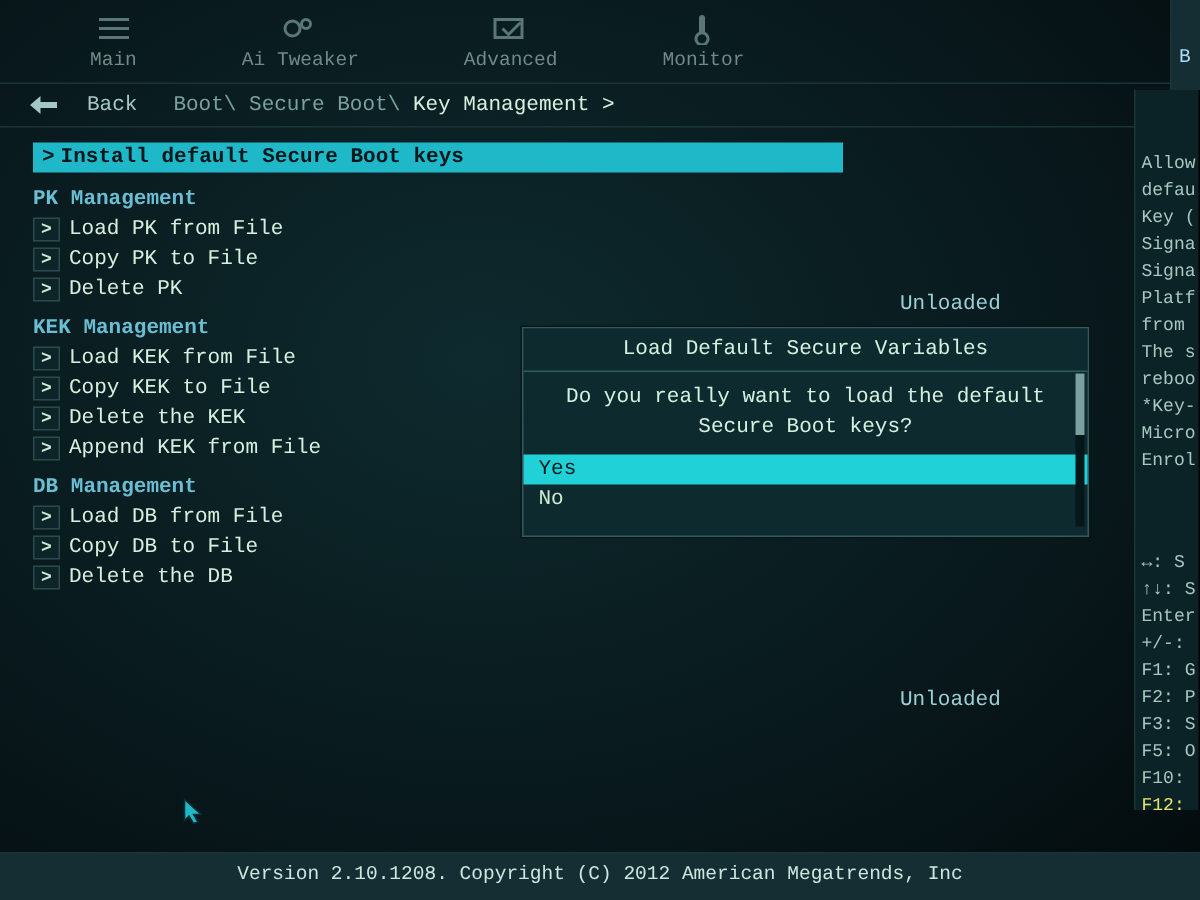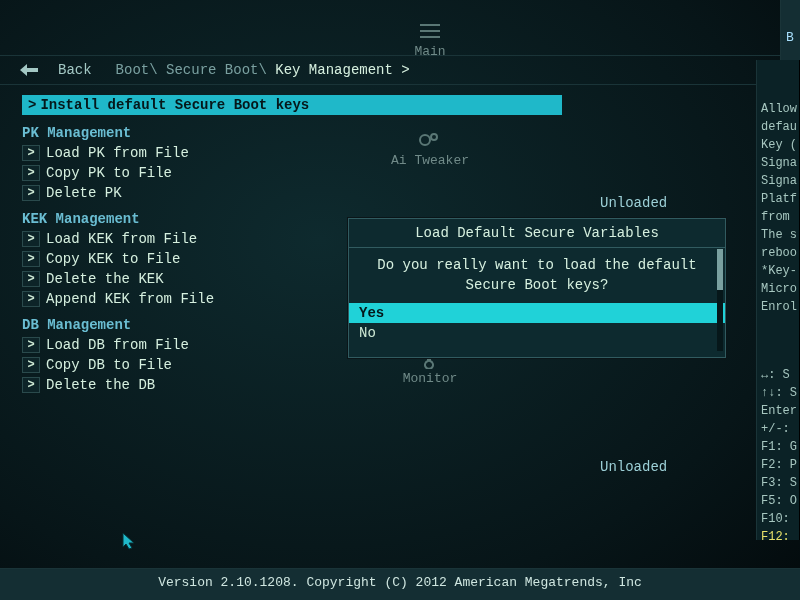--- a/index.html
+++ b/index.html
@@ -13,25 +13,24 @@
     position: relative;
   }
   .screen {
     position: absolute; inset: 0;
     background: radial-gradient(ellipse at 40% 40%, #0e2a2e 0%, #071518 70%, #030a0c 100%);
   }
   
   .tabs {
     display: flex;
     gap: 70px;
-    padding: 20px 0 0 60px;
+    padding: 8px 0 0 60px;
     height: 56px;
     color: #708a88;
     border-bottom: 1px solid #1a3438;
-    flex-direction: column;
   }
   .tab {
     display: flex; flex-direction: column; align-items: center; gap: 2px;
     font-size: 13px;
     cursor: pointer;
   }
   .tab svg { width: 26px; height: 22px; fill: none; stroke: #5a7775; stroke-width: 2; }
   .tab-extra {
     position: absolute; top: 0; right: 0;
     width: 20px; height: 60px;
@@ -130,21 +129,21 @@
     line-height: 1.4;
   }
   .dlg-opt {
     padding: 2px 10px;
     color: #cfead5;
     cursor: pointer;
   }
   .dlg-opt.sel {
     background: #20d2d8;
     color: #04181a;
-    font-weight: bold;
+    font-weight: normal;
   }
   .dlg-opt.no { padding-bottom: 16px; }
   .dlg-scroll {
     position: absolute; right: 2px; top: 30px; bottom: 6px; width: 6px;
     background: #06171a;
   }
   .dlg-scroll .thumb {
     position: absolute; left: 0; right: 0; top: 0; height: 40%;
     background: #7aa0a0;
   }

